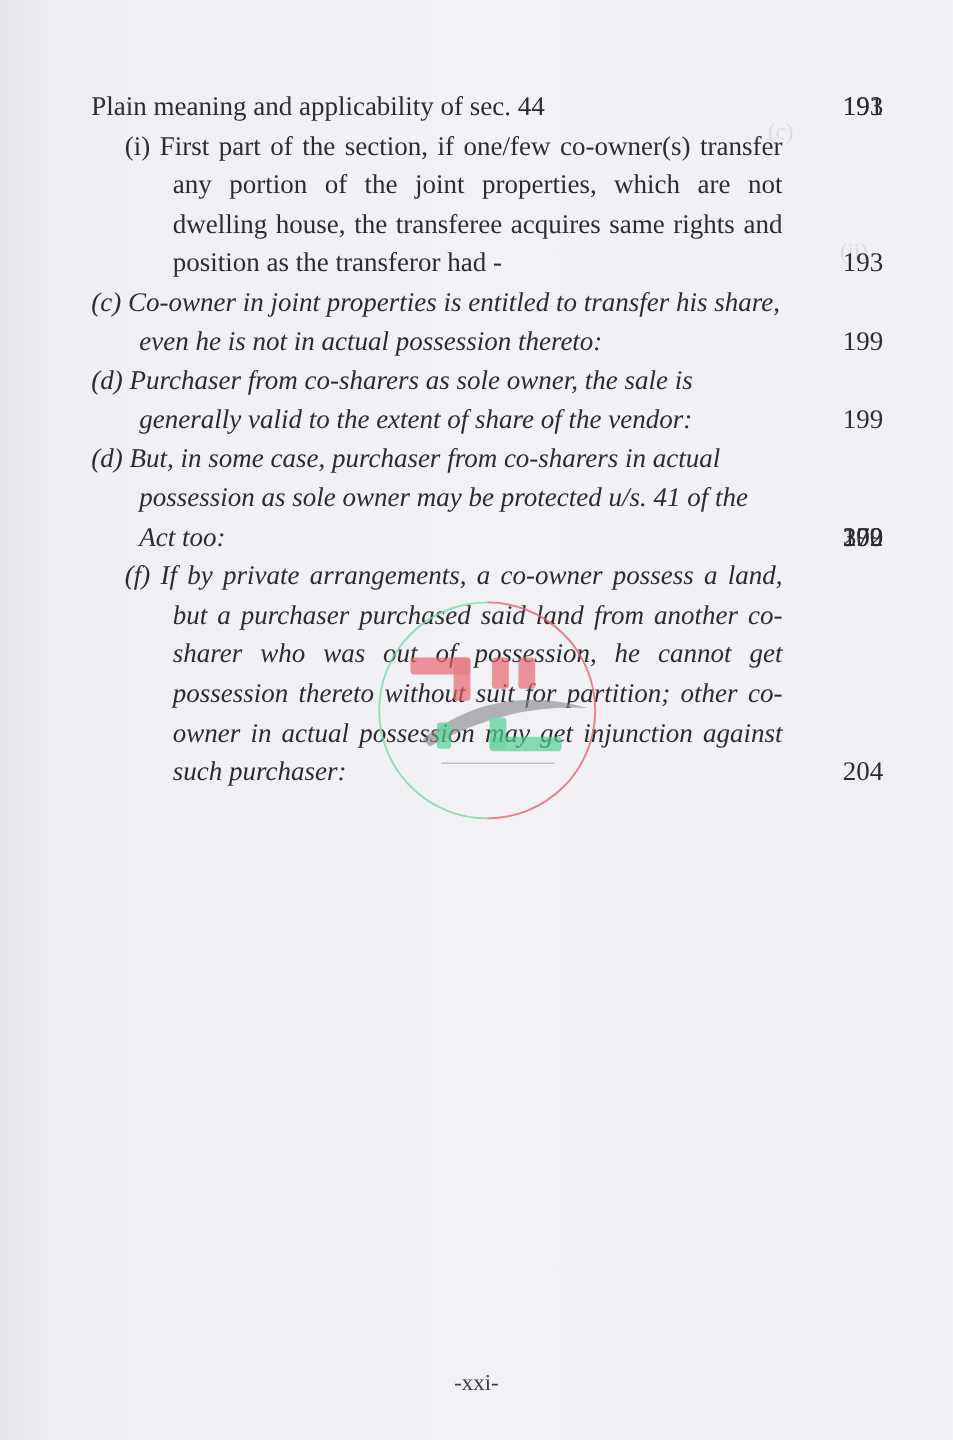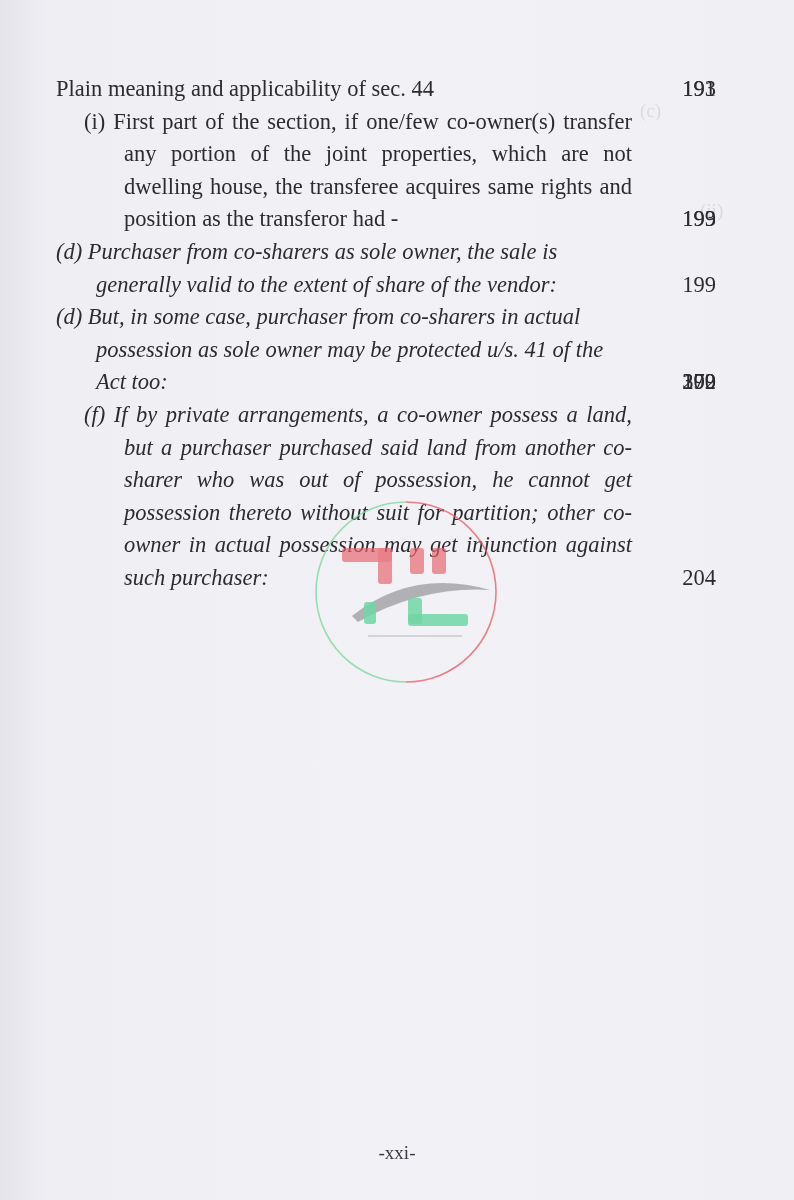--- a/index.html
+++ b/index.html
@@ -17,21 +17,21 @@
     }
     .page {
       position: absolute;
       left: 0;
       top: 0;
       width: 794px;
       height: 1200px;
     }
     .toc {
       position: absolute;
-      left: 56px;
+      left: 76px;
       top: 73px;
       width: 660px;
     }
     .entry {
       position: relative;
       font-size: 22.5px;
       line-height: 32.6px;
     }
     .entry .text {
       display: block;
@@ -103,20 +103,21 @@
     </div>
 
     <div class="entry justify">
       <span class="text">(i) First part of the section, if one/few co-owner(s) transfer any portion of the joint properties, which are not dwelling house, the transferee acquires same rights and position as the transferor had -</span>
       <span class="page-num">193</span>
     </div>
 
 
 
     <div class="entry italic">
+      <span class="text">(c) Co-owner in joint properties is entitled to transfer his share, even he is not in actual possession thereto:</span>
       <span class="page-num">199</span>
     </div>
 
     <div class="entry italic">
       <span class="text">(d) Purchaser from co-sharers as sole owner, the sale is generally valid to the extent of share of the vendor:</span>
       <span class="page-num">199</span>
     </div>
 
     <div class="entry italic">
       <span class="text">(d) But, in some case, purchaser from co-sharers in actual possession as sole owner may be protected u/s. 41 of the Act too:</span>

